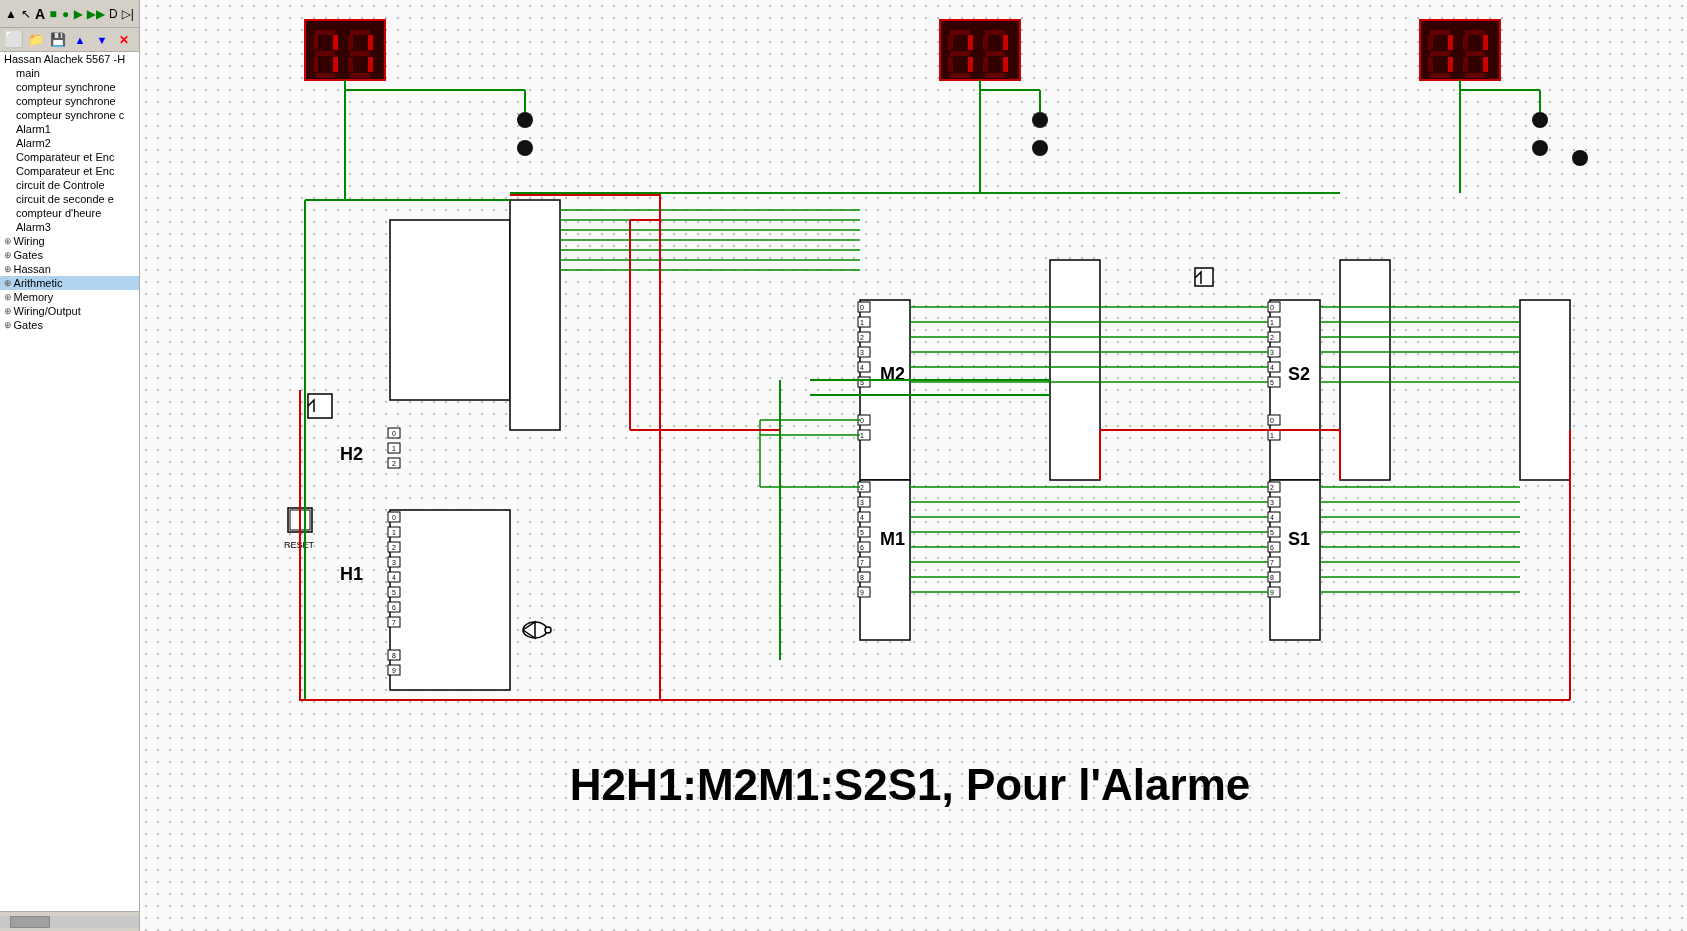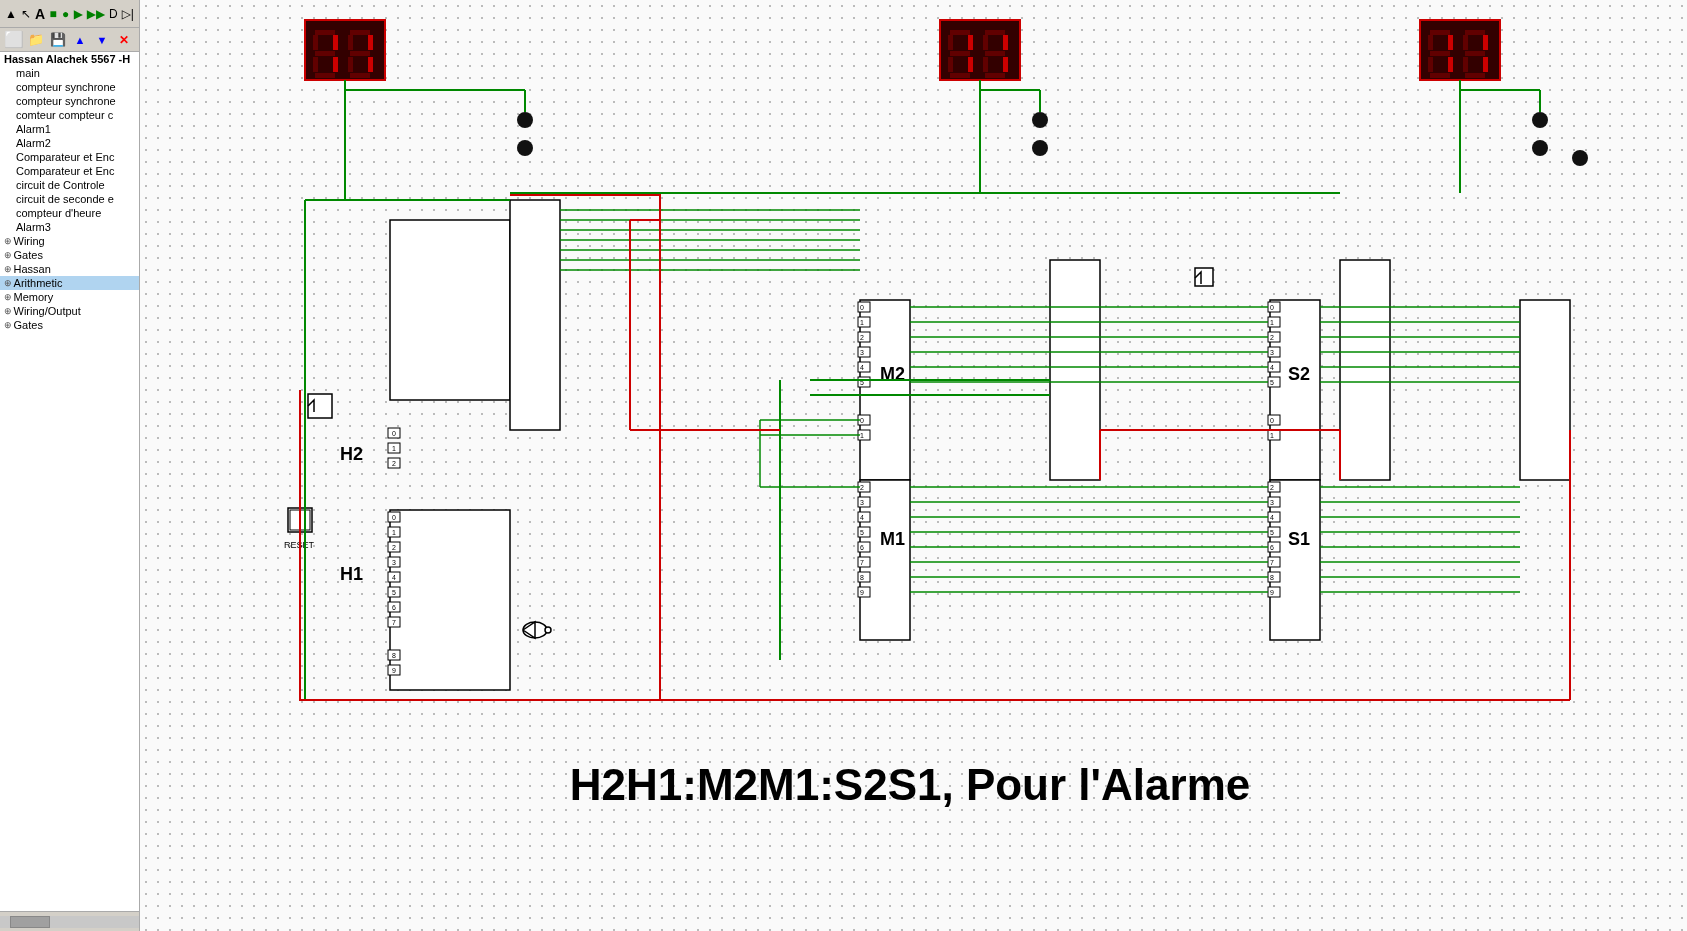--- a/index.html
+++ b/index.html
@@ -55,21 +55,21 @@
       padding: 1px 4px 1px 8px;
       cursor: pointer;
       white-space: nowrap;
       overflow: hidden;
       text-overflow: ellipsis;
       display: flex;
       align-items: center;
       gap: 2px;
       color: #000;
     }
-    .tree-item.bold { font-weight: bold; }
+    .tree-item.bold { font-weight: normal; }
     .tree-item.indent1 { padding-left: 16px; }
 
     .tree-group {
       display: flex;
       align-items: center;
       gap: 2px;
       padding: 1px 4px 1px 4px;
       cursor: pointer;
       font-size: 11px;
     }
@@ -147,21 +147,21 @@
     <div class="tool-icon" style="font-size:13px;">💾</div>
     <div class="tool-icon" style="color:blue;font-size:11px;">▲</div>
     <div class="tool-icon" style="color:blue;font-size:11px;">▼</div>
     <div class="tool-icon" style="color:red;font-weight:bold;">✕</div>
   </div>
   <div id="tree-area">
     <div class="tree-item bold" style="padding-left:4px;">Hassan Alachek 5567 -H</div>
     <div class="tree-item indent1">main</div>
     <div class="tree-item indent1">compteur synchrone</div>
     <div class="tree-item indent1">compteur synchrone</div>
-    <div class="tree-item indent1">comteur compteur c</div>
+    <div class="tree-item indent1">compteur synchrone c</div>
     <div class="tree-item indent1">Alarm1</div>
     <div class="tree-item indent1">Alarm2</div>
     <div class="tree-item indent1">Comparateur et Enc</div>
     <div class="tree-item indent1">Comparateur et Enc</div>
     <div class="tree-item indent1">circuit de Controle</div>
     <div class="tree-item indent1">circuit de seconde e</div>
     <div class="tree-item indent1">compteur d'heure</div>
     <div class="tree-item indent1">Alarm3</div>
     <div class="tree-group">
       <span class="expand-icon">⊕</span>

